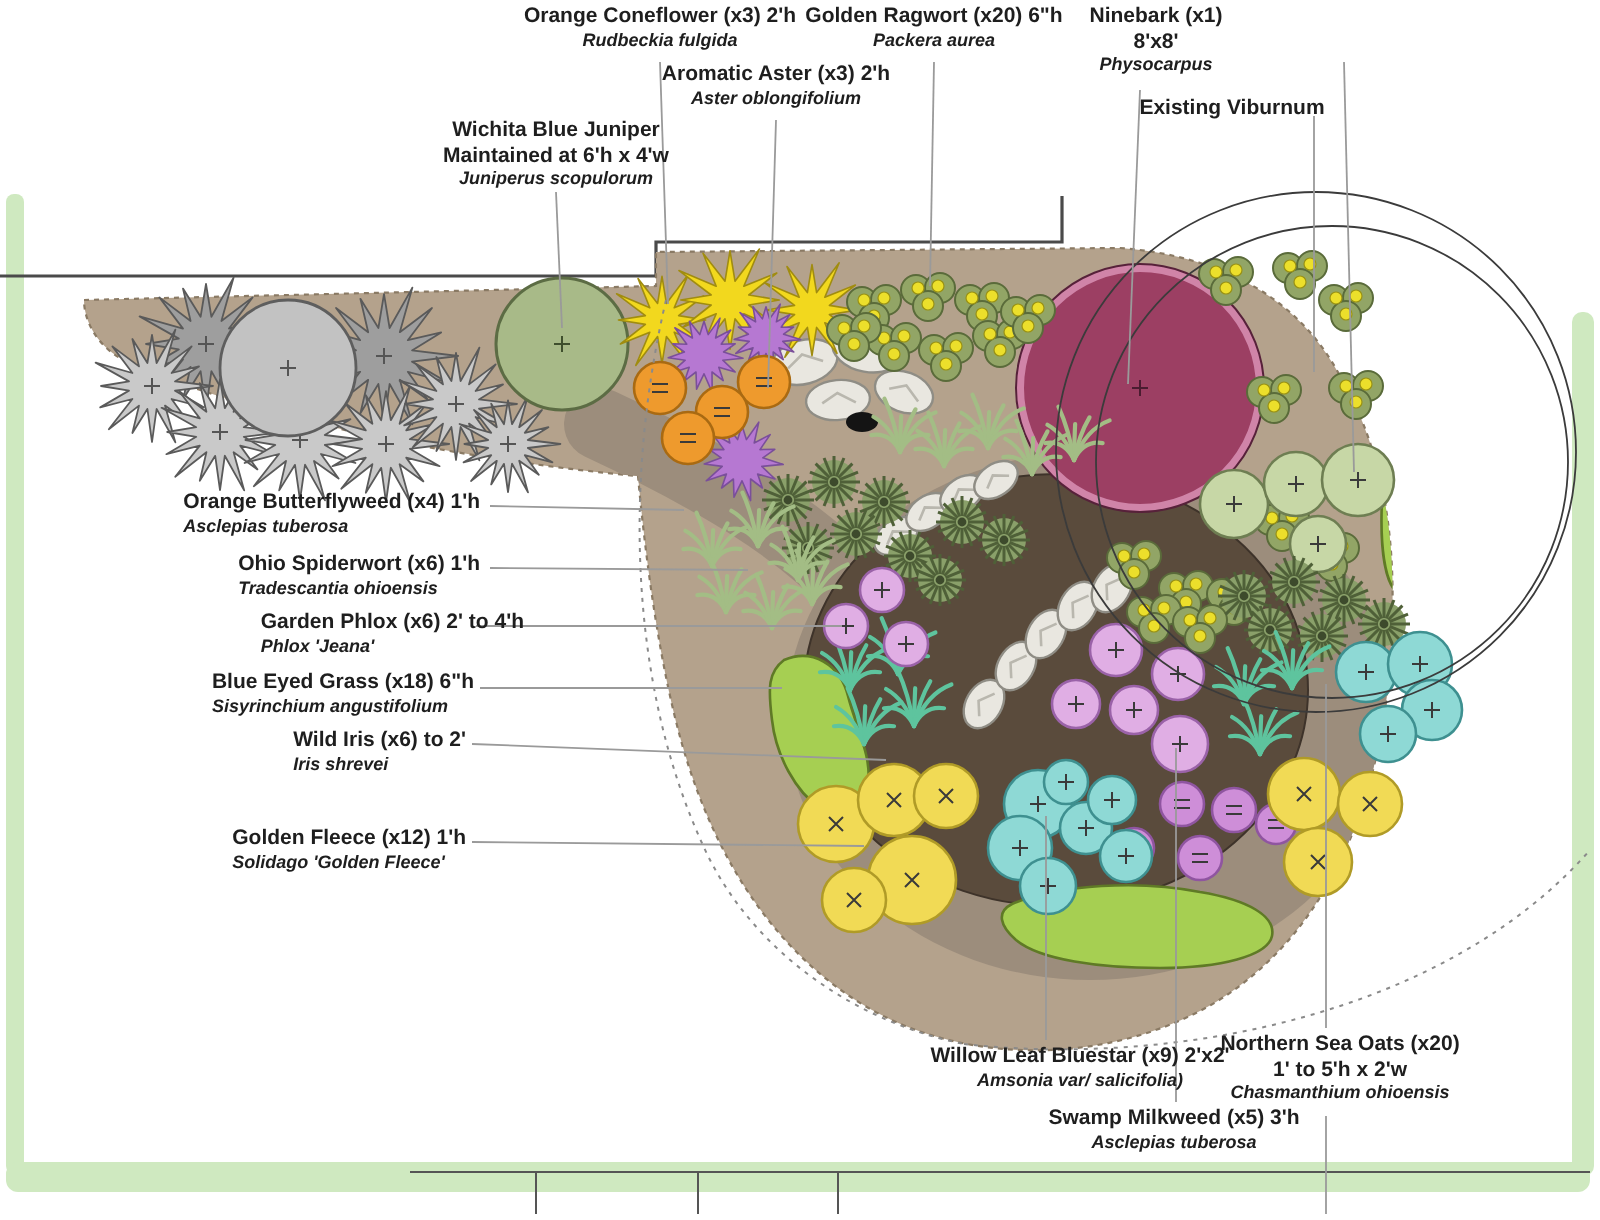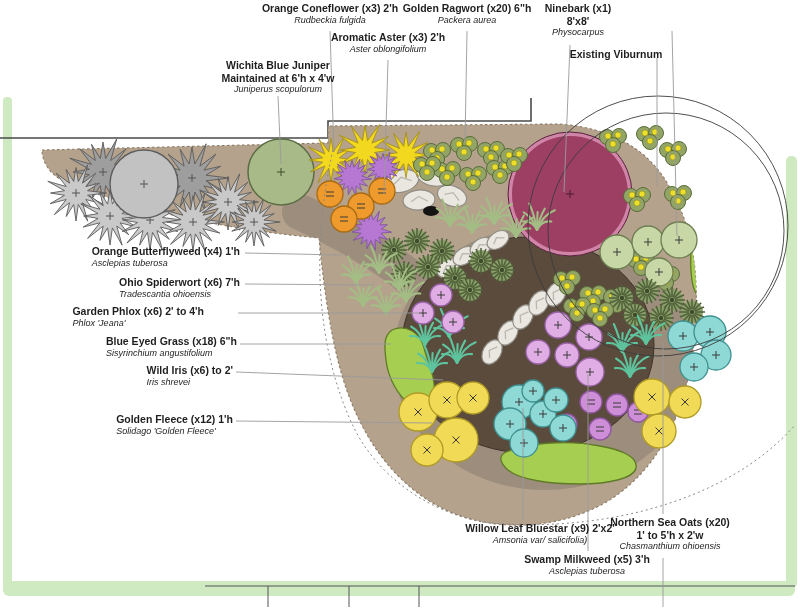--- a/index.html
+++ b/index.html
@@ -1,21 +1,21 @@
 <!DOCTYPE html>
 <html><head>
 <meta charset="utf-8">
 <style>
   html,body{margin:0;padding:0;background:#fff;}
   #stage{position:relative;width:800px;height:610px;background:#ffffff;overflow:hidden;
          font-family:"Liberation Sans", sans-serif;}
   svg{position:absolute;left:0;top:0;}
   .lbl{position:absolute;color:#1e1e1e;pointer-events:none;}
   .lbl .l1,.lbl .l2{display:block;font-size:10.5px;font-weight:bold;line-height:12.5px;white-space:nowrap;}
-  .lbl .sp{display:block;font-size:9px;font-style:italic;font-weight:400;line-height:11px;white-space:nowrap;}
+  .lbl .sp{display:block;font-size:9px;font-style:italic;font-weight:700;line-height:11px;white-space:nowrap;}
   .tc{text-align:center;transform:translateX(-50%);}
   .tr{text-align:left;}
 </style>
 </head>
 <body>
 
 <div id="stage">
 
 <svg id="plan" width="800" height="610" viewBox="0 0 800 610">
 
@@ -831,24 +831,24 @@
 </div>
 <div class="lbl tc" style="left:616px;top:48px">
   <span class="l1">Existing Viburnum</span>
 </div>
 
 <div class="lbl tr" style="right:560px;top:245px">
   <span class="l1">Orange Butterflyweed (x4) 1'h</span>
   <span class="sp">Asclepias tuberosa</span>
 </div>
 <div class="lbl tr" style="right:560px;top:276px">
-  <span class="l1">Ohio Spiderwort (x6) 7'h</span>
+  <span class="l1">Ohio Spiderwort (x6) 1'h</span>
   <span class="sp">Tradescantia ohioensis</span>
 </div>
-<div class="lbl tr" style="right:596px;top:305px">
+<div class="lbl tr" style="right:538px;top:305px">
   <span class="l1">Garden Phlox (x6) 2' to 4'h</span>
   <span class="sp">Phlox 'Jeana'</span>
 </div>
 <div class="lbl tr" style="right:563px;top:335px">
   <span class="l1">Blue Eyed Grass (x18) 6"h</span>
   <span class="sp">Sisyrinchium angustifolium</span>
 </div>
 <div class="lbl tr" style="right:567px;top:364px">
   <span class="l1">Wild Iris (x6) to 2'</span>
   <span class="sp">Iris shrevei</span>

